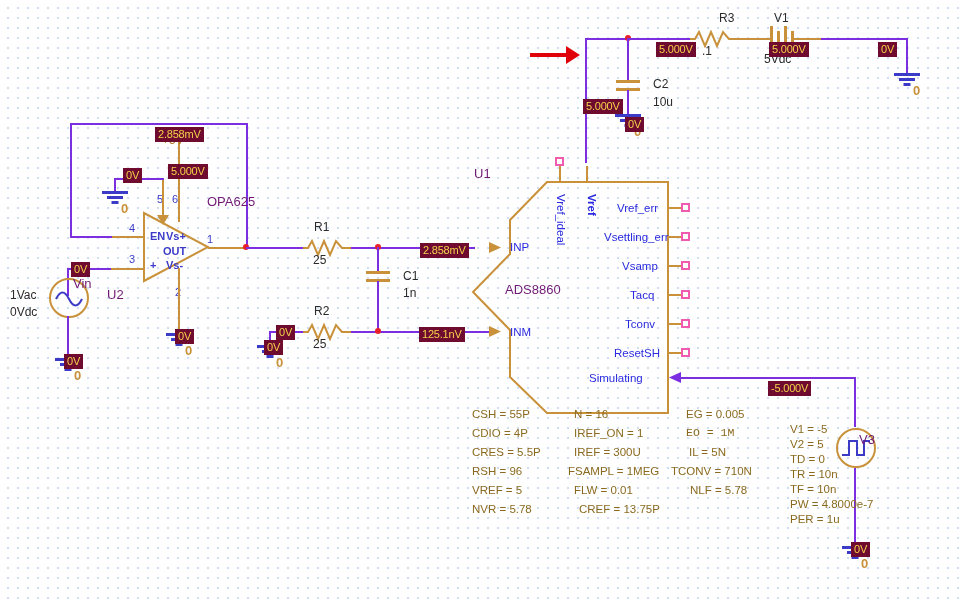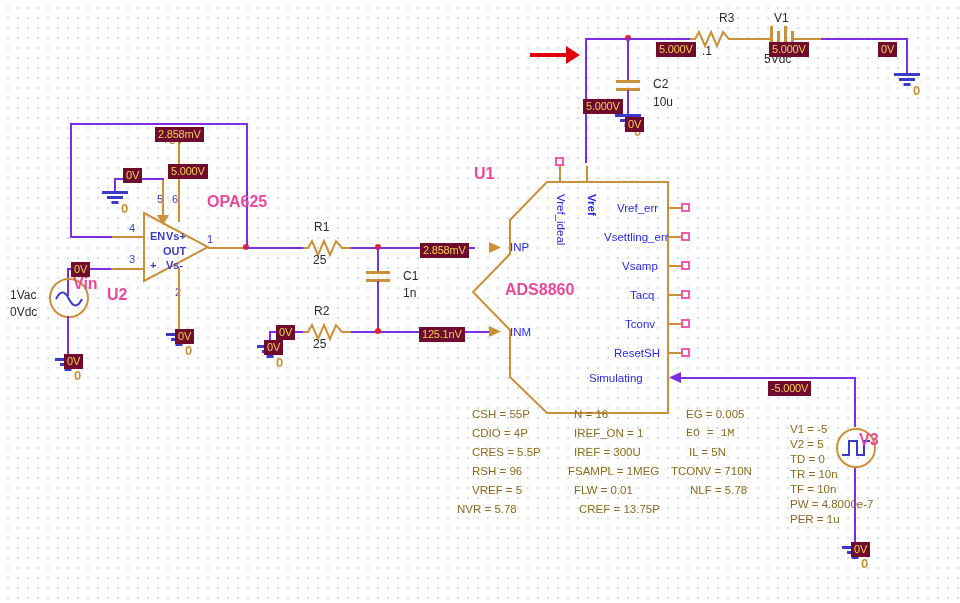--- a/index.html
+++ b/index.html
@@ -22,22 +22,22 @@
   .lv{width:2px;}
   .junction{position:absolute;width:6px;height:6px;border-radius:50%;
             background:#E8202A;}
 
   
   .vm{position:absolute;background:#6E0B2E;color:#F2D24B;
       font-size:11px;line-height:13px;padding:1px 3px;white-space:nowrap;
       font-family:"Liberation Sans",sans-serif;letter-spacing:-0.2px;}
 
   
-  .lbl{position:absolute;color:#ec4899;font-size:16px;white-space:nowrap;
-       line-height:13px;font-weight:bold;}
+  .lbl{position:absolute;color:#701a75;font-size:13px;white-space:nowrap;
+       line-height:13px;}
   .lbl-blk{position:absolute;color:#2A2A2A;font-size:12px;white-space:nowrap;
        line-height:13px;}
   .lbl-ora{position:absolute;color:#B07A2A;font-size:12px;white-space:nowrap;
        line-height:13px;}
   .pin{position:absolute;color:#3B3BC8;font-size:11px;white-space:nowrap;}
   .portlbl{position:absolute;color:#2A2AE0;font-size:11.5px;white-space:nowrap;}
 
   
   #callout{position:absolute;left:252px;top:5px;width:278px;height:103px;
            background:#ffffff;border:3px solid #E0000A;box-sizing:border-box;
@@ -324,21 +324,21 @@
   <div class="vsrc-param" style="left:790px;top:467px;">TR = 10n</div>
   <div class="vsrc-param" style="left:790px;top:482px;">TF = 10n</div>
   <div class="vsrc-param" style="left:790px;top:497px;">PW = 4.8000e-7</div>
   <div class="vsrc-param" style="left:790px;top:512px;">PER = 1u</div>
 
   <div class="param" style="left:472px;top:405px;">CSH = 55P</div>
   <div class="param" style="left:472px;top:424px;">CDIO = 4P</div>
   <div class="param" style="left:472px;top:443px;">CRES = 5.5P</div>
   <div class="param" style="left:472px;top:462px;">RSH = 96</div>
   <div class="param" style="left:472px;top:481px;">VREF = 5</div>
-  <div class="param" style="left:457px;top:500px;">NVR = 5.78</div>
+  <div class="param" style="left:472px;top:500px;">NVR = 5.78</div>
 
   <div class="param" style="left:574px;top:405px;">N = 16</div>
   <div class="param" style="left:574px;top:424px;">IREF_ON = 1</div>
   <div class="param" style="left:574px;top:443px;">IREF = 300U</div>
   <div class="param" style="left:568px;top:462px;">FSAMPL = 1MEG</div>
   <div class="param" style="left:574px;top:481px;">FLW = 0.01</div>
   <div class="param" style="left:572px;top:500px;margin-left:7px;">CREF = 13.75P</div>
 
   <div class="param" style="left:686px;top:405px;">EG = 0.005</div>
   <div class="param" style="left:686px;top:424px;font-family:Liberation Mono, monospace;">EO = 1M</div>

